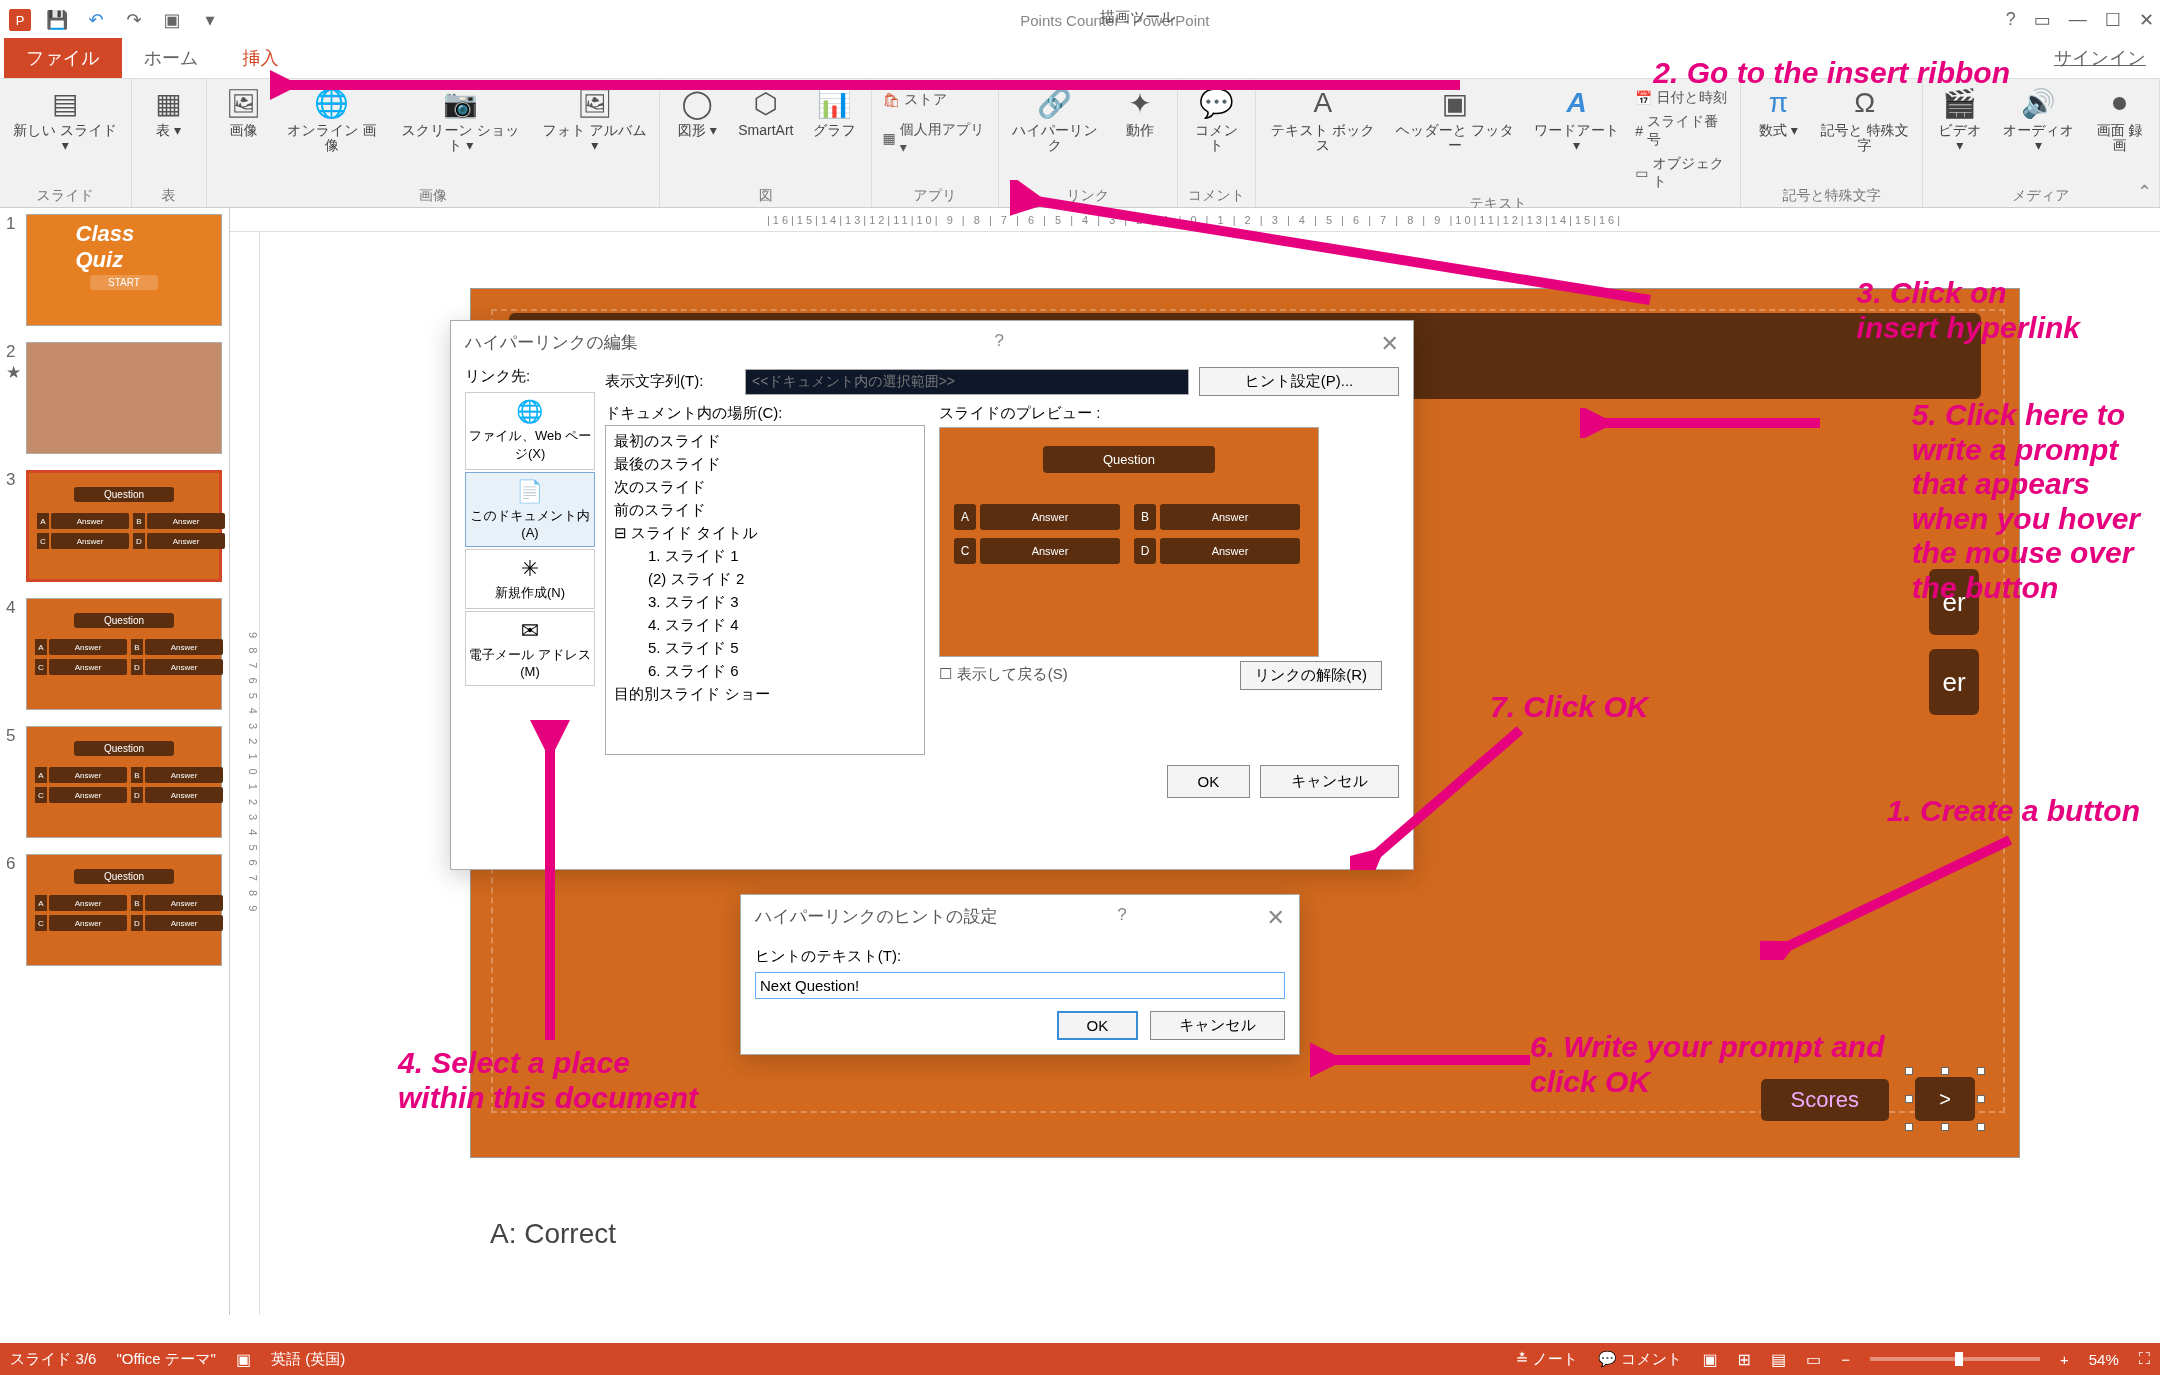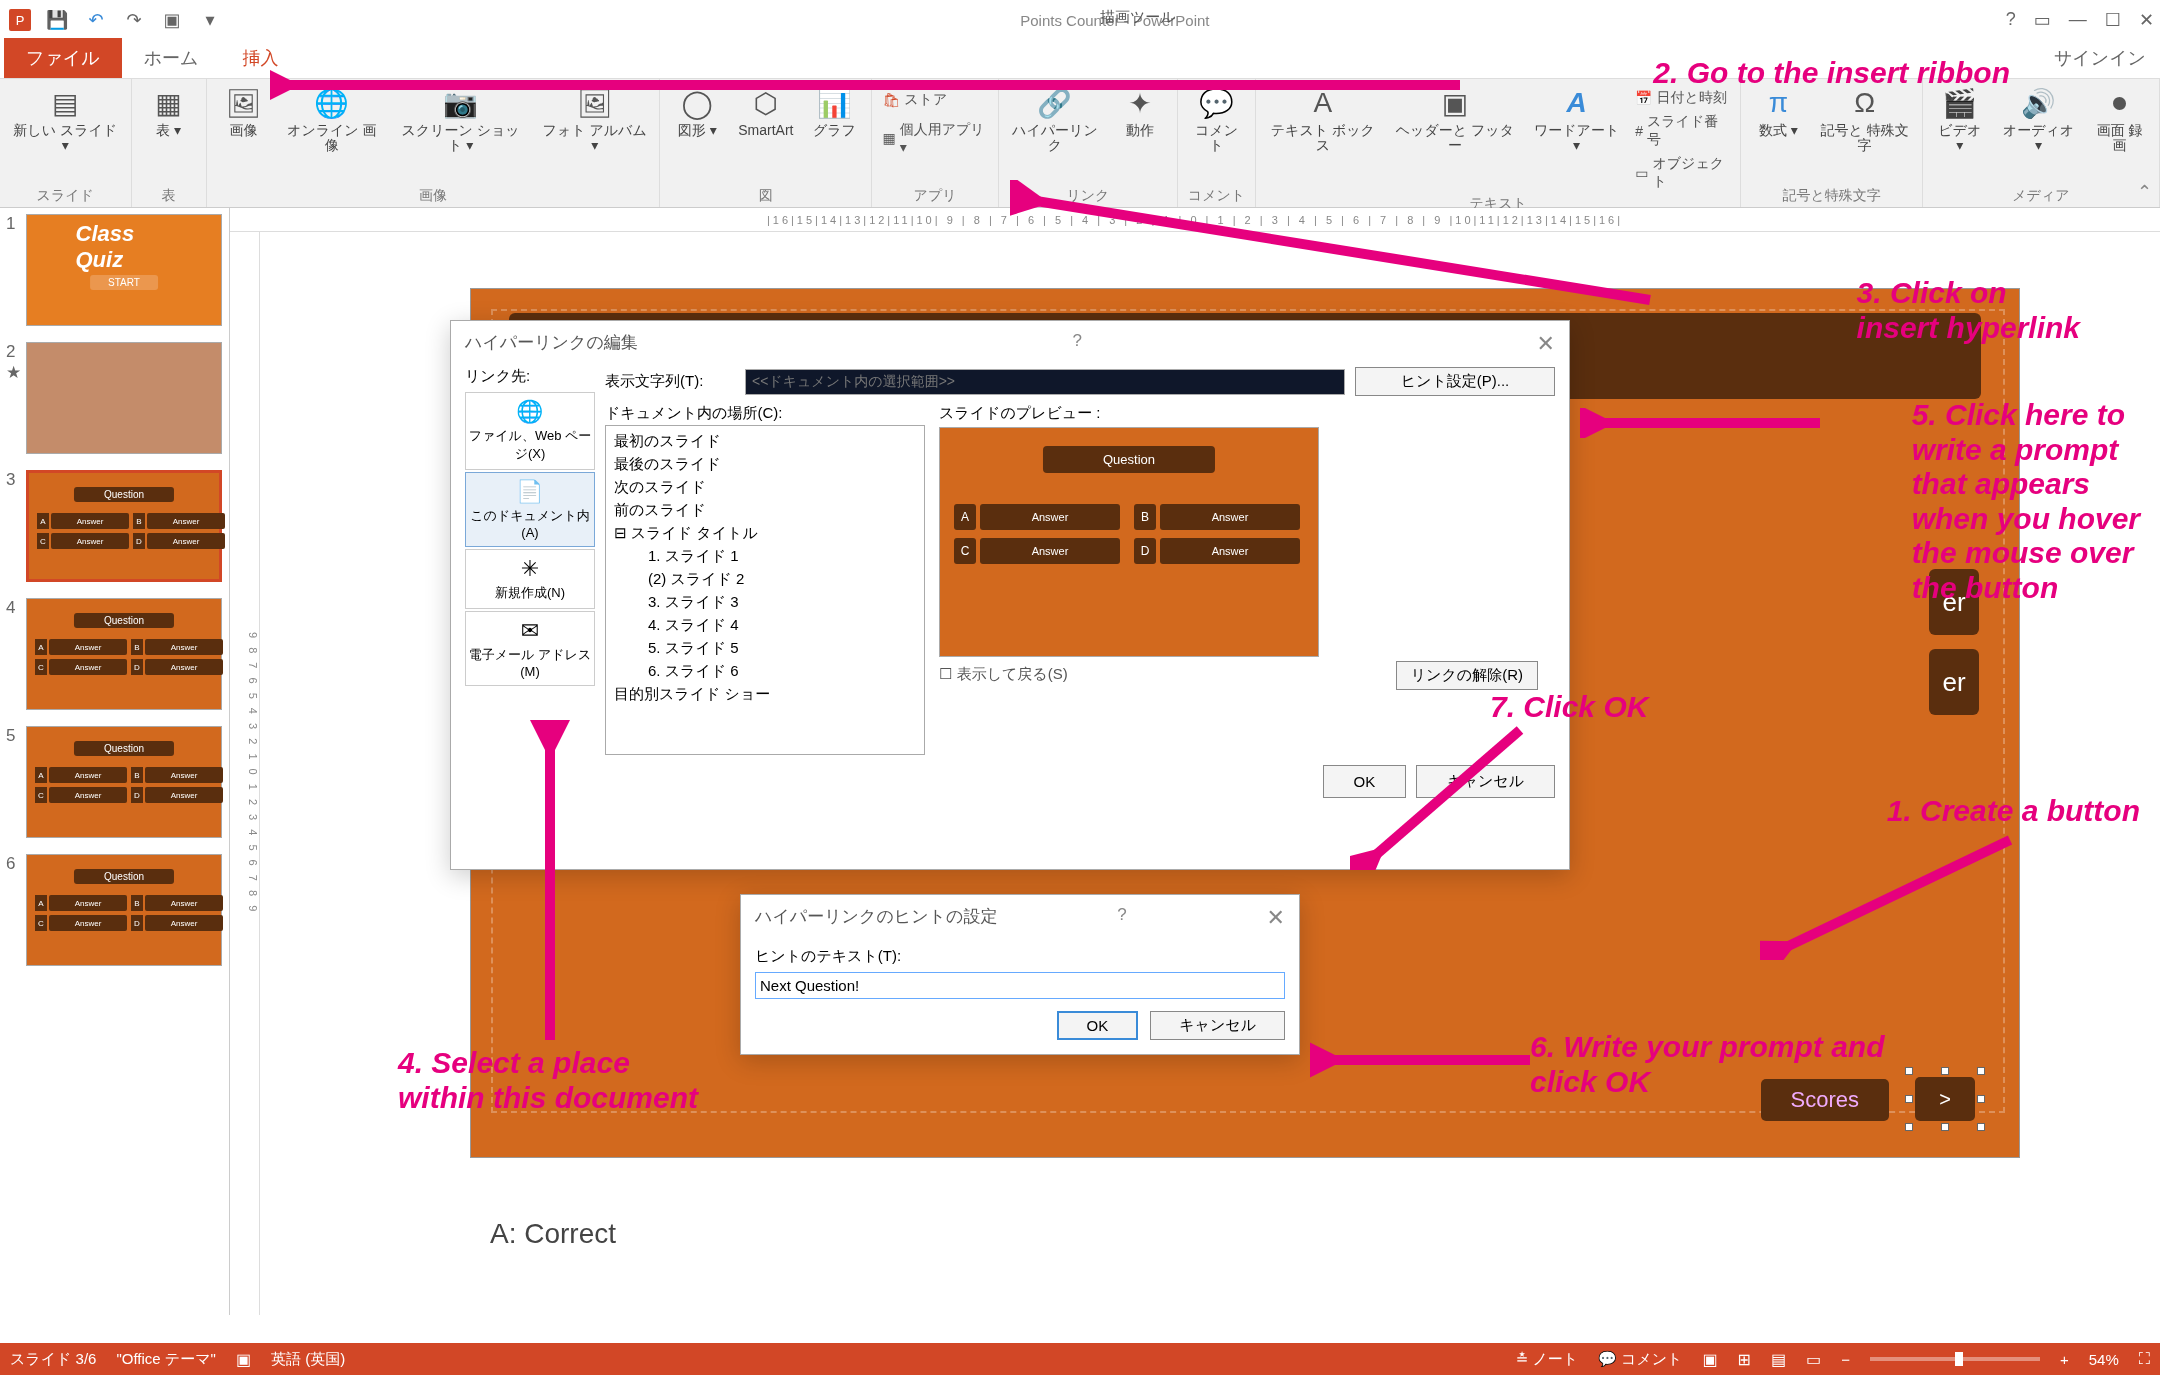--- a/index.html
+++ b/index.html
@@ -12,21 +12,21 @@
 .titlebar .qat .ppt { width:22px; height:22px; background:#d24726; color:#fff; font-size:13px; display:flex; align-items:center; justify-content:center; border-radius:2px; }
 .titlebar .center { flex:1; text-align:center; color:#888; }
 .titlebar .contextual { color:#555; position:absolute; left:1100px; top:8px; }
 .titlebar .right { display:flex; gap:18px; font-size:18px; color:#666; }
 
 
 .ribbontabs { height:38px; display:flex; align-items:flex-end; background:#fff; padding-left:4px; font-size:18px; }
 .ribbontabs .tab { padding:8px 22px; color:#666; cursor:pointer; }
 .ribbontabs .tab.file { background:#d24726; color:#fff; }
 .ribbontabs .tab.active { color:#d24726; }
-.ribbontabs .signin { margin-left:auto; padding:8px 14px; color:#666; }
+.ribbontabs .signin { margin-left:auto; padding:8px 14px; color:#666;text-decoration:underline; }
 
 
 .ribbon { height:130px; background:#f1f1f1; border-top:1px solid #ddd; border-bottom:1px solid #ccc; display:flex; position:relative; }
 .rgroup { border-right:1px solid #ddd; padding:4px 8px 2px; display:flex; flex-direction:column; align-items:center; }
 .rgroup .items { flex:1; display:flex; gap:8px; align-items:flex-start; }
 .rgroup .glabel { font-size:14px; color:#777; padding-top:2px; }
 .rbtn { display:flex; flex-direction:column; align-items:center; gap:2px; min-width:58px; padding:2px 4px; cursor:pointer; }
 .rbtn .ricon { width:36px; height:36px; display:flex; align-items:center; justify-content:center; font-size:28px; color:#555; }
 .rbtn .rlabel { font-size:14px; color:#444; text-align:center; line-height:1.1; }
 .rbtn-sm { display:flex; align-items:center; gap:4px; font-size:14px; color:#555; padding:2px; cursor:pointer; }
@@ -55,21 +55,21 @@
 .canvas .qbar { position:absolute; top:24px; left:38px; right:38px; height:86px; background:#5a2e0e; border-radius:6px; }
 .canvas .ansbig { position:absolute; height:66px; background:#5a2e0e; border-radius:6px; display:flex; align-items:center; color:#fff; font-size:26px; }
 .canvas .scores { position:absolute; bottom:36px; right:130px; background:#5a2e0e; color:#f0abfc; padding:8px 30px; border-radius:5px; font-size:22px; }
 .canvas .next-btn { position:absolute; bottom:36px; right:44px; width:60px; height:44px; background:#5a2e0e; color:#fff; border-radius:5px; display:flex; align-items:center; justify-content:center; font-size:20px; }
 .canvas .sel-handles { position:absolute; bottom:30px; right:38px; width:72px; height:56px; }
 .canvas .sel-handles span { position:absolute; width:8px; height:8px; background:#fff; border:1px solid #666; }
 .notes { position:absolute; left:260px; top:1010px; font-size:28px; color:#444; }
 
 
 .dlg { position:absolute; background:#fff; border:1px solid #aaa; box-shadow:0 6px 24px rgba(0,0,0,.2); }
-.dlg1 { left:450px; top:320px; width:1120px; height:550px; }
+.dlg1 { left:450px; top:320px; width:964px; height:550px; }
 .dlg-title { padding:10px 14px; font-size:17px; color:#555; display:flex; }
 .dlg-title .x { margin-left:auto; color:#888; font-size:22px; cursor:pointer; }
 .dlg-title .q { margin-left:auto; margin-right:20px; color:#888; }
 .dlg1-body { display:flex; padding:0 14px; gap:10px; }
 .linkto { width:130px; }
 .linkto .lbl { font-size:15px; margin-bottom:6px; }
 .linkto .opt { border:1px solid #ccc; padding:6px 2px; text-align:center; font-size:13px; margin-bottom:2px; cursor:pointer; }
 .linkto .opt.sel { background:#e8f0f8; border-color:#7aa8d8; }
 .linkto .opt .oicon { font-size:22px; display:block; margin-bottom:2px; }
 .dlg1-mid { flex:1; }

